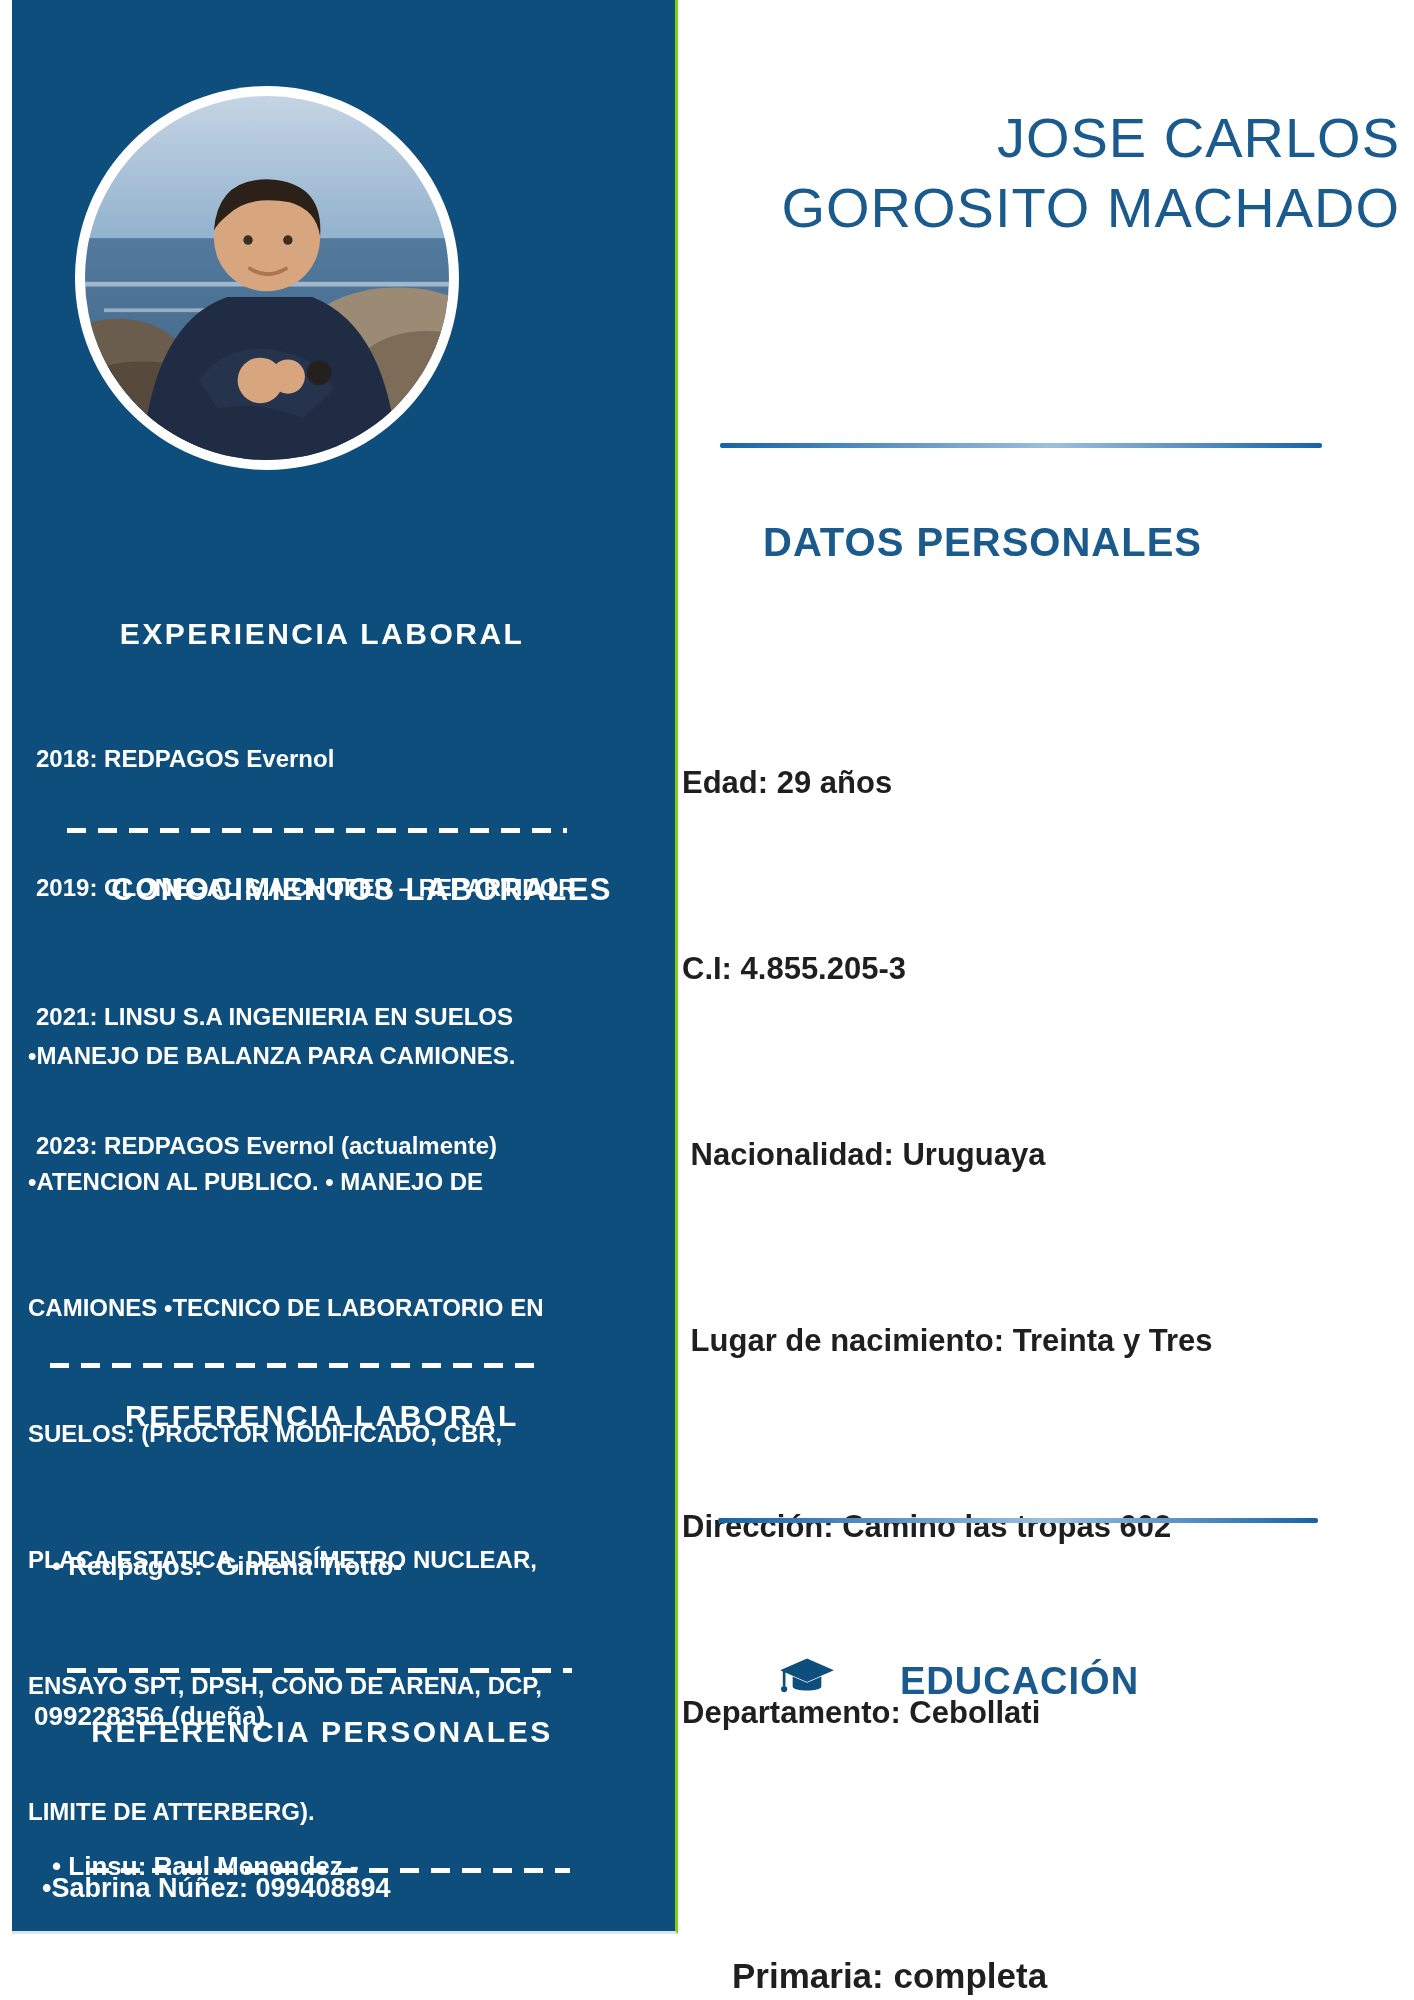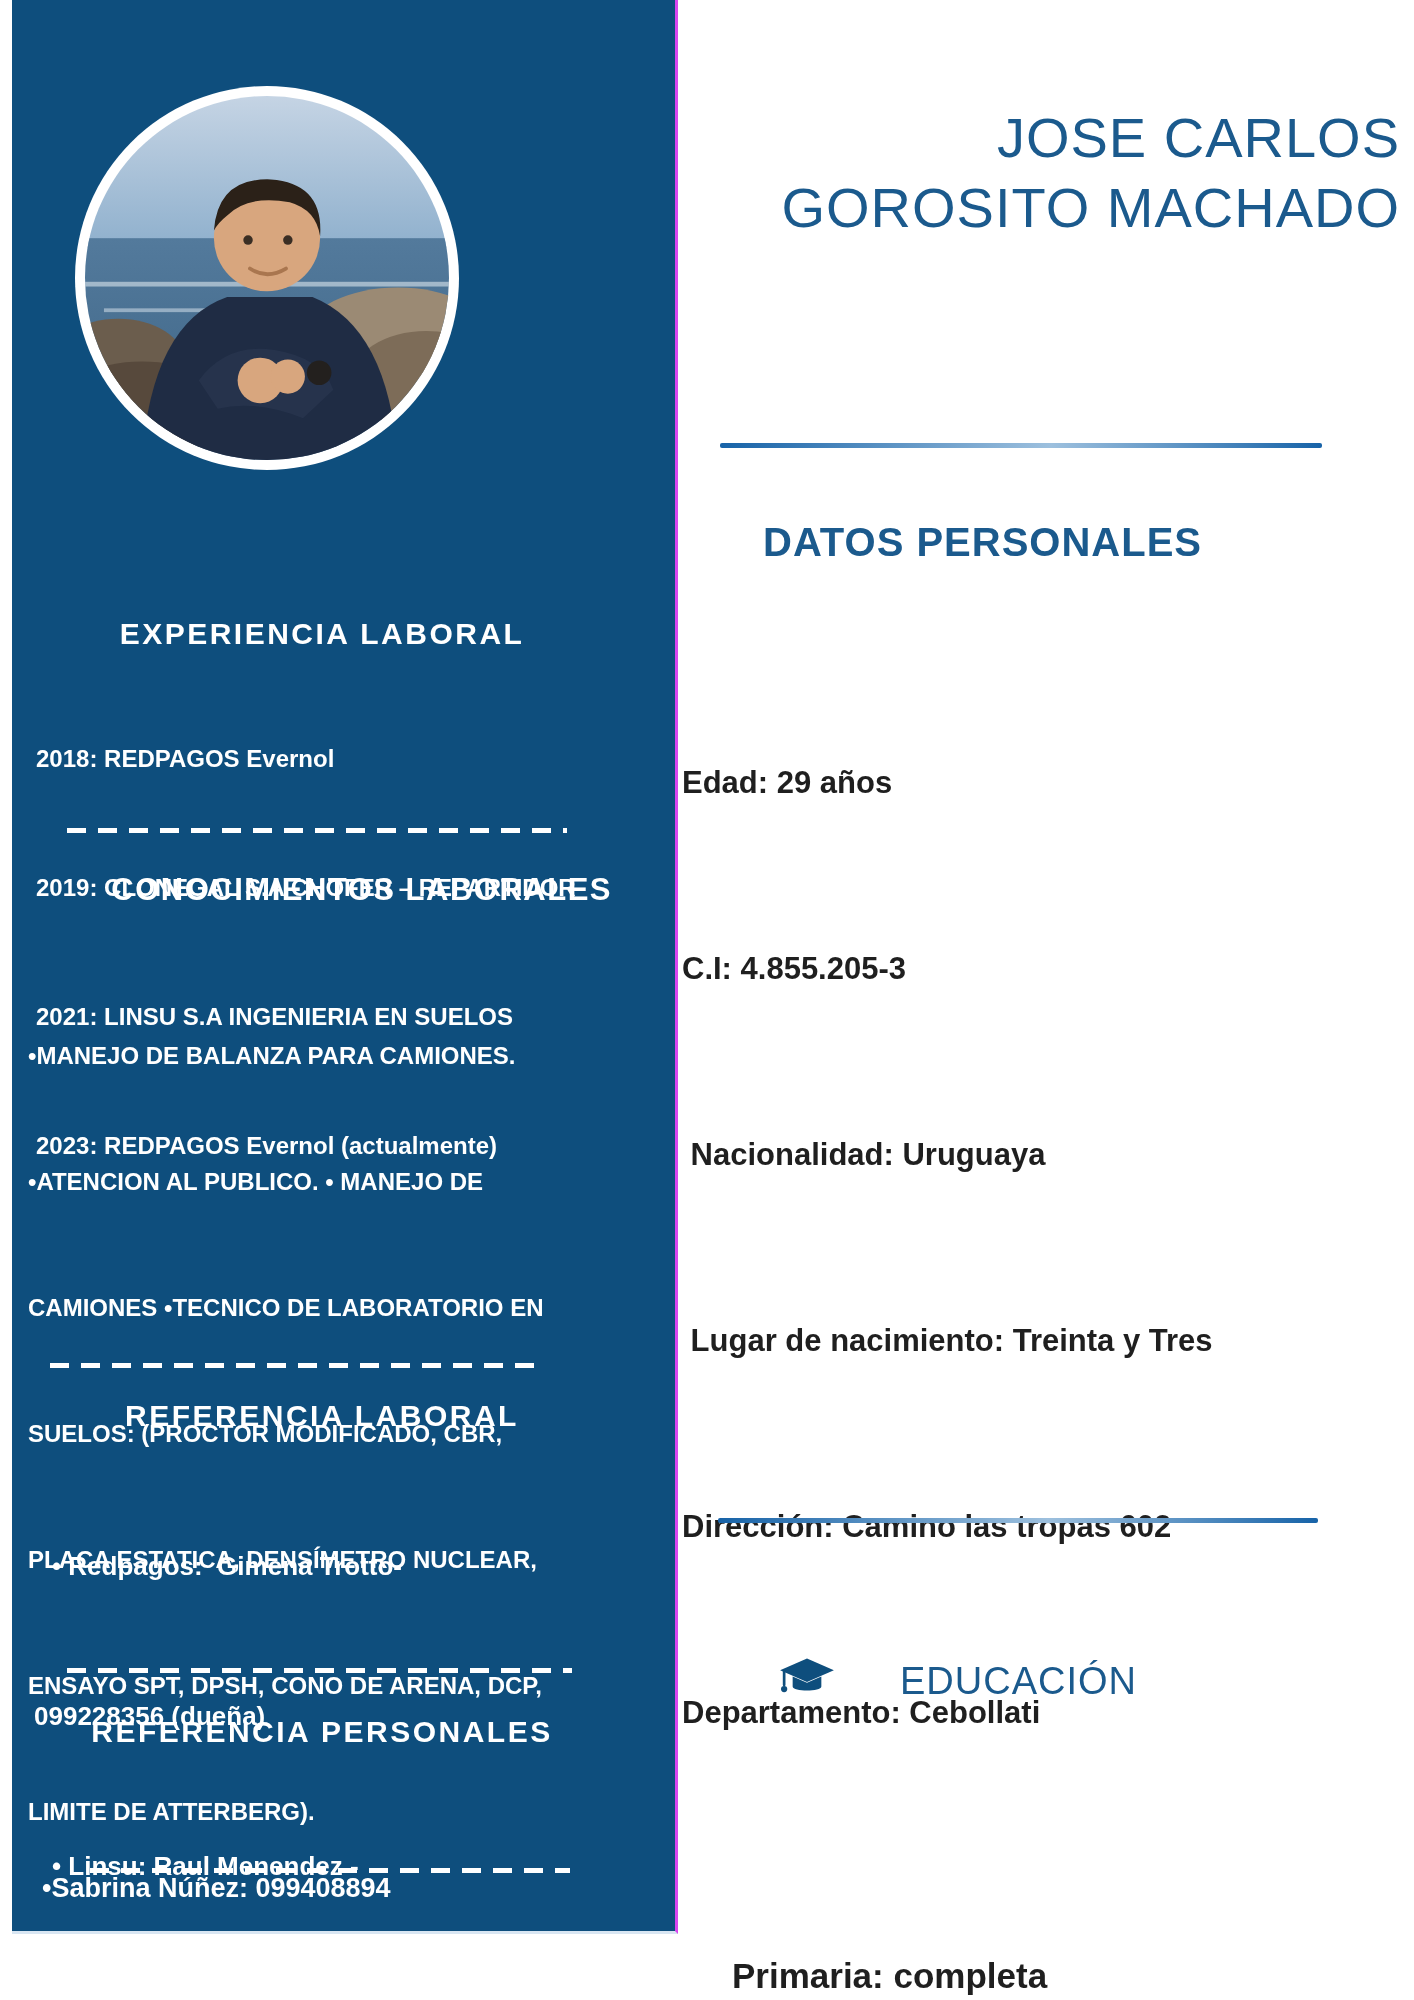--- a/index.html
+++ b/index.html
@@ -12,21 +12,21 @@
   *{margin:0;padding:0;box-sizing:border-box;}
   body{background:#888;font-family:"Liberation Sans", sans-serif;}
   .page{
     position:relative;width:1414px;height:2000px;background:#fff;
     overflow:hidden;margin:0 auto;
   }
   
   .panel{
     position:absolute;left:12px;top:0;width:666px;height:1934px;
     background:var(--panel);
-    border-right:3px solid #d946ef;border-bottom:3px solid #d9e6f2;
+    border-right:3px solid #84cc16;border-bottom:3px solid #d9e6f2;
   }
   .photo-ring{
     position:absolute;left:63px;top:86px;width:384px;height:384px;
     border-radius:50%;background:#fff;padding:10px;
   }
   .photo{
     width:100%;height:100%;border-radius:50%;overflow:hidden;display:block;
   }
   .side-heading{
     position:absolute;left:20px;width:580px;text-align:center;
@@ -80,21 +80,21 @@
     white-space:nowrap;
   }
   .datos-list{
     position:absolute;left:682px;top:628px;width:724px;
     color:var(--text);font-weight:bold;font-size:31px;line-height:62px;
     white-space:pre;
   }
   .edu-row{position:absolute;left:778px;top:1655px;display:flex;align-items:center;gap:64px;}
   .edu-icon{width:58px;height:52px;display:block;}
   .edu-title{
-    color:var(--heading);font-weight:normal;font-size:38px;letter-spacing:1px;white-space:nowrap;
+    color:var(--heading);font-weight:bold;font-size:38px;letter-spacing:1px;white-space:nowrap;
   }
   .edu-lines{
     position:absolute;left:732px;top:1808px;
     color:var(--text);font-weight:bold;font-size:35px;line-height:67px;white-space:pre;
   }
 </style>
 </head>
 <body>
 
 <div class="page">

